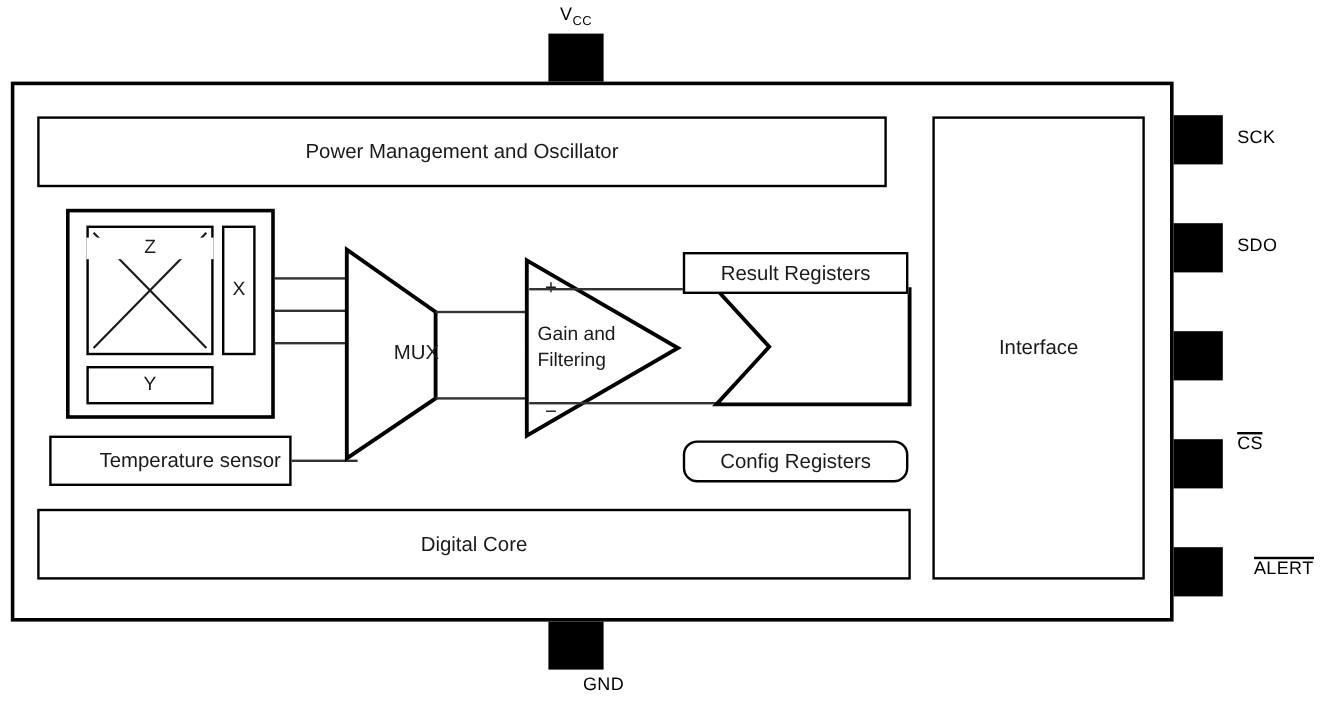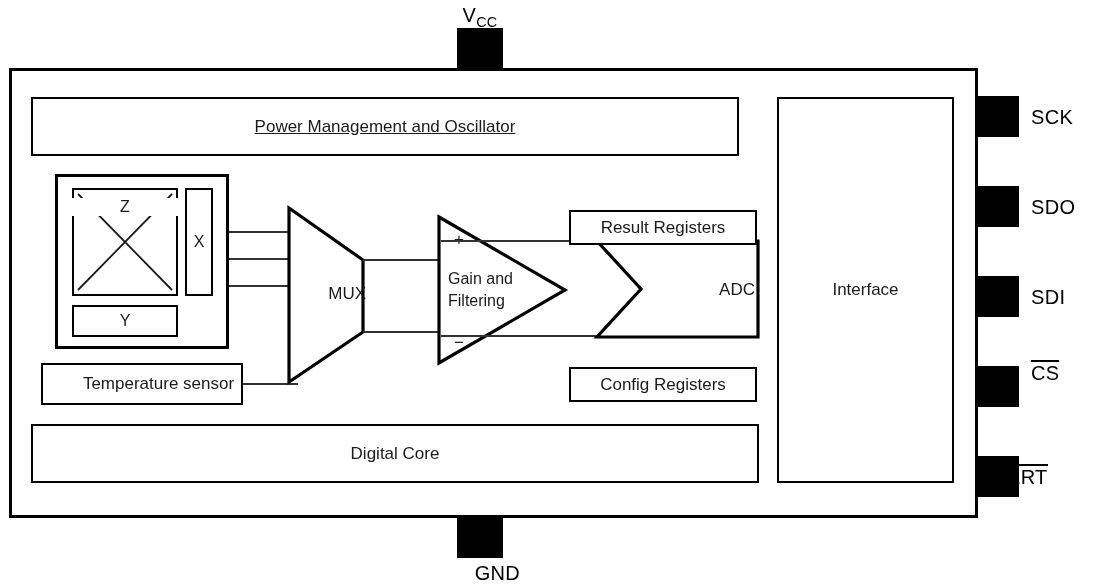--- a/index.html
+++ b/index.html
@@ -27,21 +27,21 @@
   }
   .thin {
     border-width: 2px;
   }
   .pin {
     position: absolute;
     background: #000000;
   }
   .pinlabel {
     position: absolute;
-    font-size: 20px;
+    font-size: 15px;
     color: #000000;
     white-space: nowrap;
     letter-spacing: 0.3px;
   }
   .overbar {
     border-top: 2px solid #000000;
     padding-top: 0px;
     display: inline-block;
     line-height: 1.12;
   }
@@ -91,35 +91,35 @@
   <div class="pin" style="left:457px; top:514px; width:46px; height:44px;"></div>
   <div class="pinlabel" style="left:440px; top:562px; width:80px; text-align:right;">GND</div>
 
   <div class="pin" style="left:977px; top:96px; width:42px; height:41px;"></div>
   <div class="pinlabel" style="left:1031px; top:106px;">SCK</div>
 
   <div class="pin" style="left:977px; top:186px; width:42px; height:41px;"></div>
   <div class="pinlabel" style="left:1031px; top:196px;">SDO</div>
 
   <div class="pin" style="left:977px; top:276px; width:42px; height:41px;"></div>
-  <div class="pinlabel" style="left:1031px; top:286px;">SDI</div>
+  <div class="pinlabel" style="left:974px; top:286px;">SDI</div>
 
   <div class="pin" style="left:977px; top:366px; width:42px; height:41px;"></div>
   <div class="pinlabel" style="left:1031px; top:360px;">
     <span class="overbar">CS</span>
   </div>
 
   <div class="pin" style="left:977px; top:456px; width:42px; height:41px;"></div>
-  <div class="pinlabel" style="left:982px; top:464px;text-align:right;">
+  <div class="pinlabel" style="left:1045px; top:464px;text-align:right;">
     <span class="overbar">ALERT</span>
   </div>
 
   <div class="box" style="left:9px; top:68px; width:969px; height:450px;"></div>
 
-  <div class="box thin" style="left:31px; top:97px; width:708px; height:59px;text-decoration:underline;">
+  <div class="box thin" style="left:31px; top:97px; width:708px; height:59px;">
     <span class="lbl">Power Management and Oscillator</span>
   </div>
 
   <div class="box" style="left:55px; top:174px; width:174px; height:175px;"></div>
 
   <div class="box thin" style="left:72px; top:188px; width:106px; height:108px;"></div>
   <svg class="shape" style="left:72px; top:188px; width:106px; height:108px;">
     <line x1="6" y1="6" x2="100" y2="102" stroke="#1a1a1a" stroke-width="1.8"></line>
     <line x1="100" y1="6" x2="6" y2="102" stroke="#1a1a1a" stroke-width="1.8"></line>
   </svg>
@@ -157,27 +157,26 @@
 Filtering</div>
   <div class="shape-text" style="left:442px; top:230px; width:22px; font-size:17px;">+</div>
   <div class="shape-text" style="left:442px; top:333px; width:22px; font-size:17px;">−</div>
 
   <div class="wire hwire" style="left:441px; top:240px; width:214px;"></div>
   <div class="wire hwire" style="left:441px; top:335px; width:214px;"></div>
 
   <svg class="shape" style="left:595px; top:239px; width:165px; height:100px;">
     <polygon points="2,2 163,2 163,98 2,98 46,50" fill="#ffffff" stroke="#000000" stroke-width="3.2" stroke-linejoin="miter"></polygon>
   </svg>
-  <div class="shape-text lbl" style="left:625px; top:280px; width:130px;">ADC</div>
 
   <div class="box thin" style="left:569px; top:186px; width:188px; height:35px;margin-top:24px;">
     <span class="lbl">Result Registers</span>
   </div>
 
-  <div class="box thin" style="left:569px; top:367px; width:188px; height:35px;">
+  <div class="box thin" style="left:569px; top:367px; width:188px; height:35px;border-radius:12px;">
     <span class="lbl">Config Registers</span>
   </div>
 
   <div class="box thin" style="left:777px; top:97px; width:177px; height:386px;">
     <span class="lbl">Interface</span>
   </div>
 
   <div class="box thin" style="left:31px; top:424px; width:728px; height:59px;">
     <span class="lbl">Digital Core</span>
   </div>

